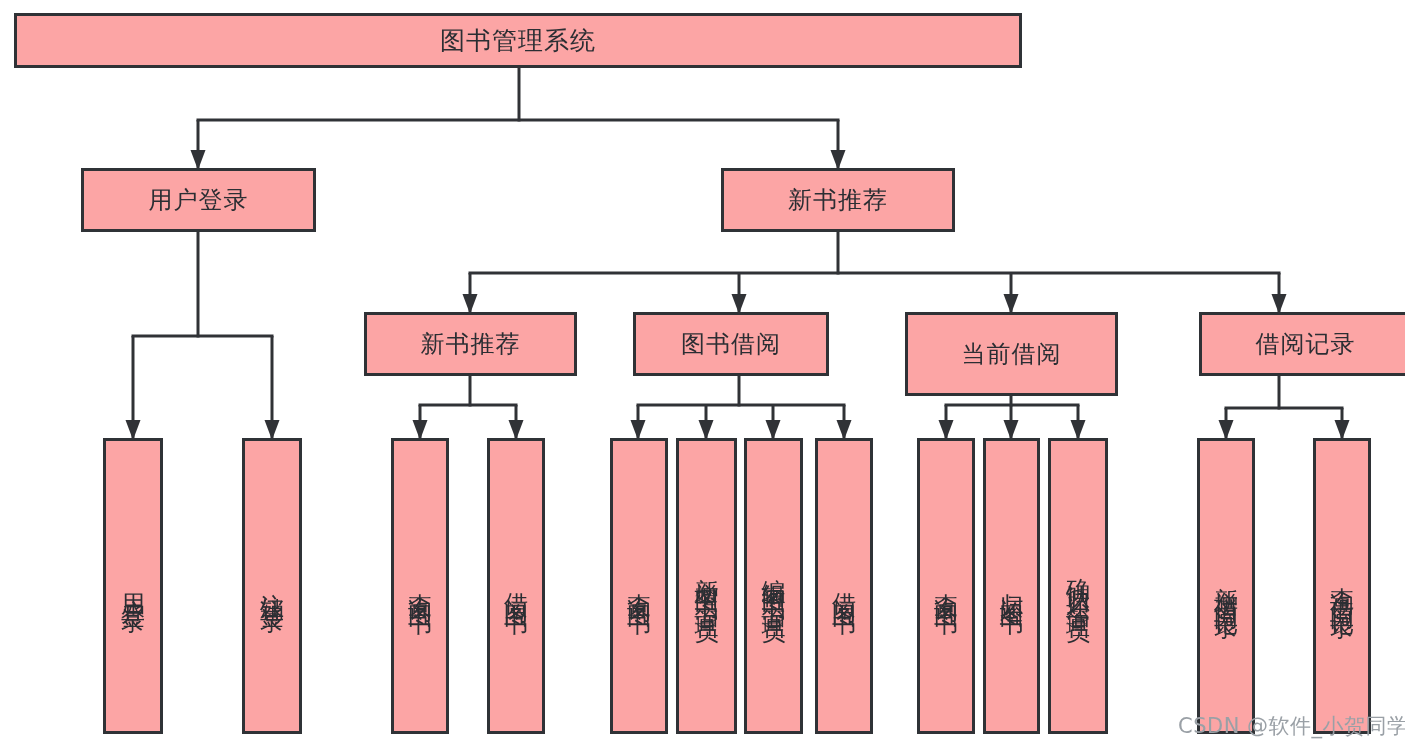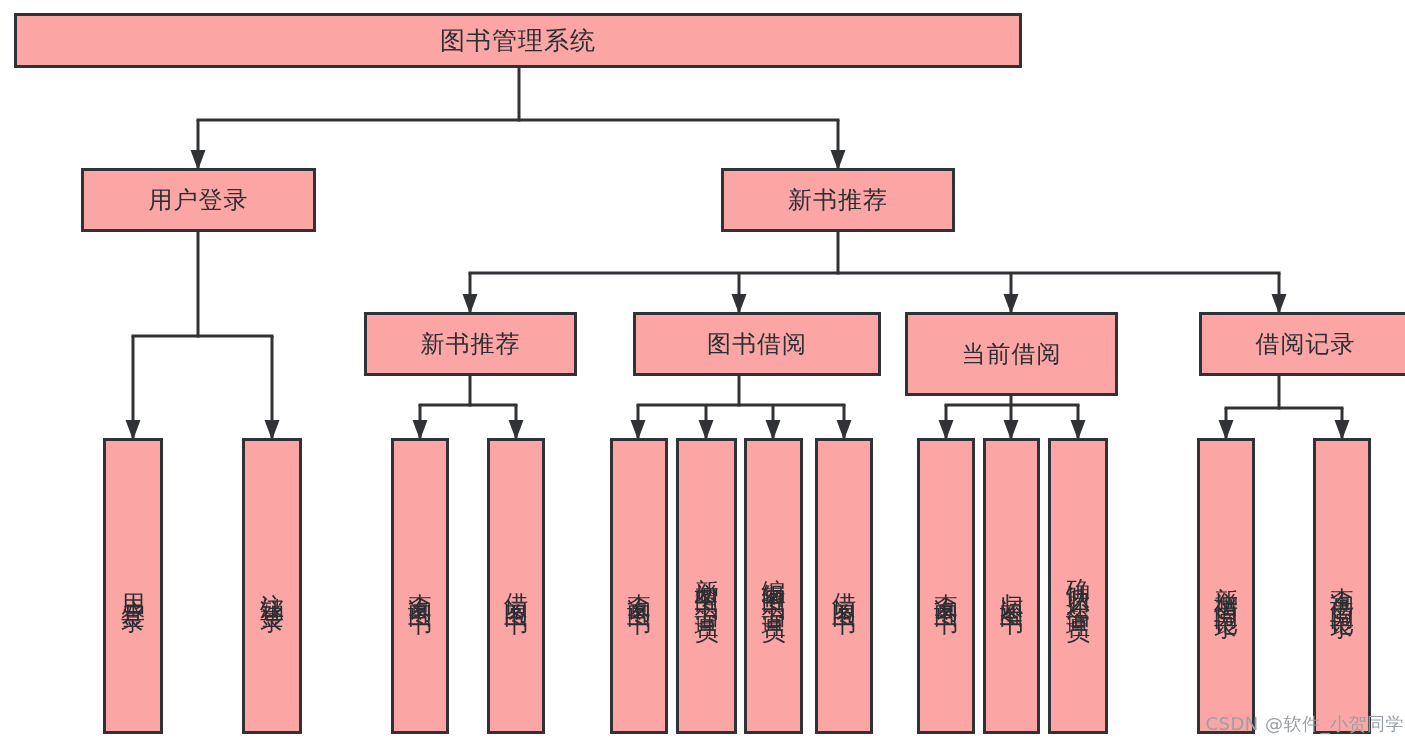--- a/index.html
+++ b/index.html
@@ -17,22 +17,22 @@
     display:flex;align-items:center;justify-content:center;
     color:var(--text,#2b2e33);
   }
   .node.h .label{font-size:24px;letter-spacing:1px;white-space:nowrap;}
   .node.root .label{font-size:25px;}
   .node.v .label{
     writing-mode:vertical-rl;text-orientation:mixed;
     font-size:24px;letter-spacing:6px;line-height:1;white-space:nowrap;
   }
   .watermark{
-    position:absolute;left:1178px;top:712px;width:226px;text-align:right;
-    font-size:18px;letter-spacing:0.5px;white-space:nowrap;
+    position:absolute;left:1178px;top:712px;width:226px;text-align:left;
+    font-size:21px;letter-spacing:0.5px;white-space:nowrap;
     color:var(--watermark,#9aa0a6);
   }
 </style>
 </head>
 <body>
 
 <div class="canvas">
 
   <svg class="wires" viewBox="0 0 1405 747">
     <defs>
@@ -89,21 +89,21 @@
   <div class="node h" style="left:81px;top:168px;width:235px;height:64px;">
     <span class="label">用户登录</span>
   </div>
   <div class="node h" style="left:721px;top:168px;width:234px;height:64px;">
     <span class="label">新书推荐</span>
   </div>
 
   <div class="node h" style="left:364px;top:312px;width:213px;height:64px;">
     <span class="label">新书推荐</span>
   </div>
-  <div class="node h" style="left:633px;top:312px;width:248px;height:64px;">
+  <div class="node h" style="left:633px;top:312px;width:196px;height:64px;">
     <span class="label">图书借阅</span>
   </div>
   <div class="node h" style="left:905px;top:312px;width:213px;height:84px;">
     <span class="label">当前借阅</span>
   </div>
   <div class="node h" style="left:1199px;top:312px;width:213px;height:64px;">
     <span class="label">借阅记录</span>
   </div>
 
   <div class="node v" style="left:103px;top:438px;width:60px;height:296px;">

